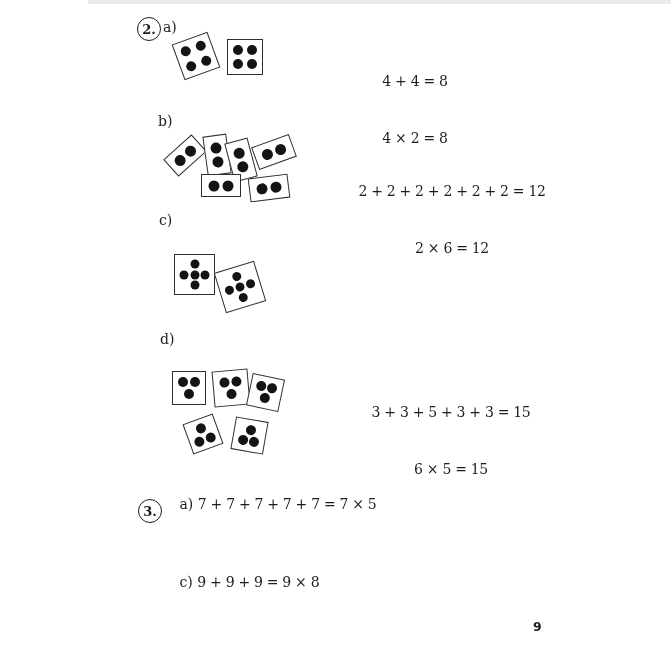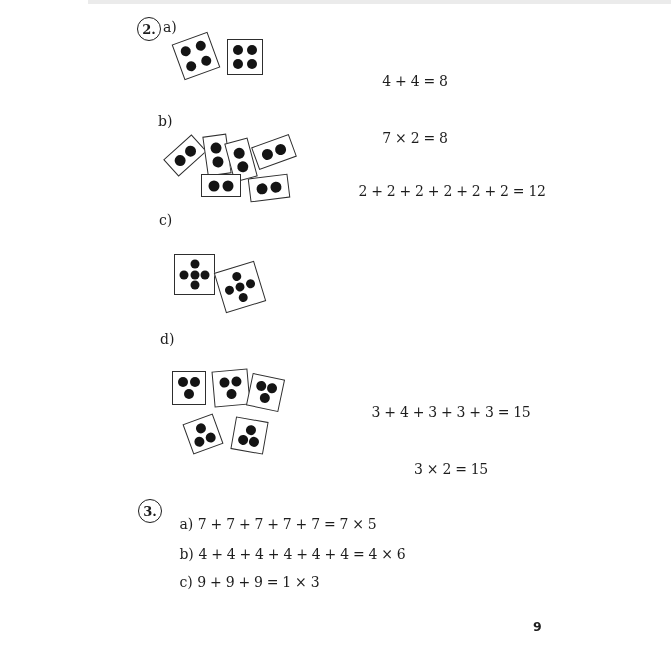--- a/index.html
+++ b/index.html
@@ -57,45 +57,43 @@
     <span>2.</span>
   </div>
 
   <span class="part-label" style="left:163px;top:20px">a)</span>
   <span class="part-label" style="left:158px;top:114px">b)</span>
   <span class="part-label" style="left:159px;top:213px">c)</span>
   <span class="part-label" style="left:160px;top:332px">d)</span>
 
   <div class="eq" style="left:255px;top:34px">
     <div>4 + 4 = 8</div>
-    <div>7 × 2 = 8</div>
+    <div>4 × 2 = 8</div>
   </div>
 
   <div class="eq" style="left:292px;top:144px">
     <div>2 + 2 + 2 + 2 + 2 + 2 = 12</div>
+    <div>2 × 6 = 12</div>
   </div>
 
 
   <div class="eq" style="left:291px;top:365px">
-    <div>3 + 4 + 3 + 3 + 3 = 15</div>
-    <div>3 × 2 = 15</div>
+    <div>3 + 3 + 5 + 3 + 3 = 15</div>
+    <div>6 × 5 = 15</div>
   </div>
 
   <div class="badge" style="left:138px;top:499px">
     <span>3.</span>
   </div>
 
-  <div class="p3line" style="left:163px;top:499px">
+  <div class="p3line" style="left:163px;top:479px">
     <span class="p3label">a)</span><span>7 + 7 + 7 + 7 + 7 = 7 × 5</span>
   </div>
-  <div class="p3line" style="left:163px;top:529px">
-    <span class="p3label">b)</span><span>4 + 4 + 4 + 4 + 4 + 4 = 4 × 6</span>
-  </div>
   <div class="p3line" style="left:163px;top:557px">
-    <span class="p3label">c)</span><span>9 + 9 + 9 = 1 × 3</span>
+    <span class="p3label">c)</span><span>9 + 9 + 9 = 9 × 8</span>
   </div>
 
   <div class="pageno" style="left:533px;top:619px">9</div>
 
 <div class="card" style="left: 177px; top: 37px; width: 38px; height: 38px; transform: rotate(-20deg);">
       <div class="dot" style="left: 28%; top: 28%; width: 10px; height: 10px;"></div>
       <div class="dot" style="left: 72%; top: 28%; width: 10px; height: 10px;"></div>
       <div class="dot" style="left: 28%; top: 72%; width: 10px; height: 10px;"></div>
       <div class="dot" style="left: 72%; top: 72%; width: 10px; height: 10px;"></div>
     </div>

